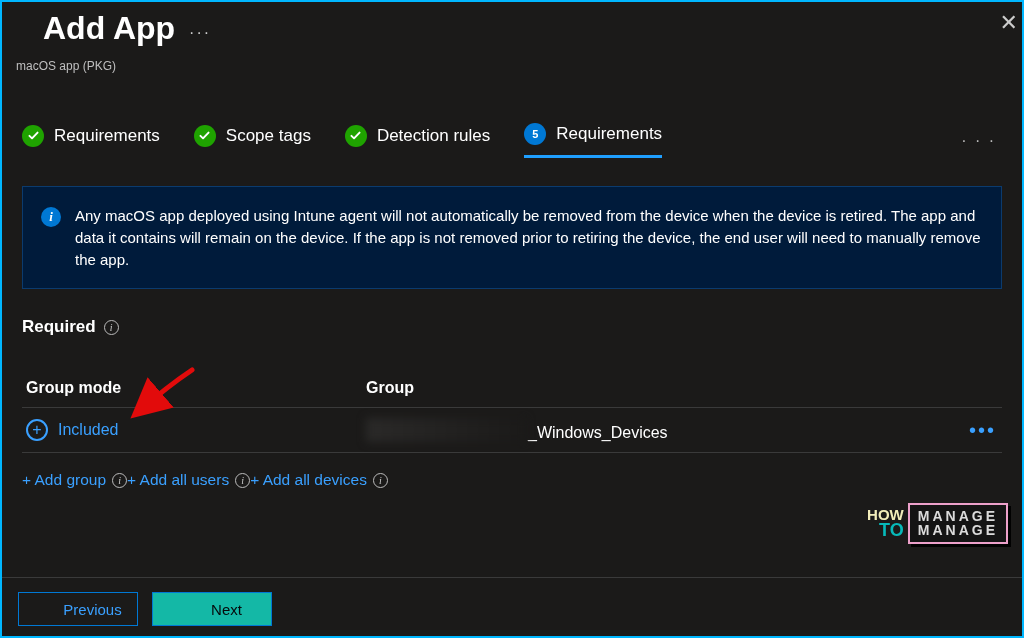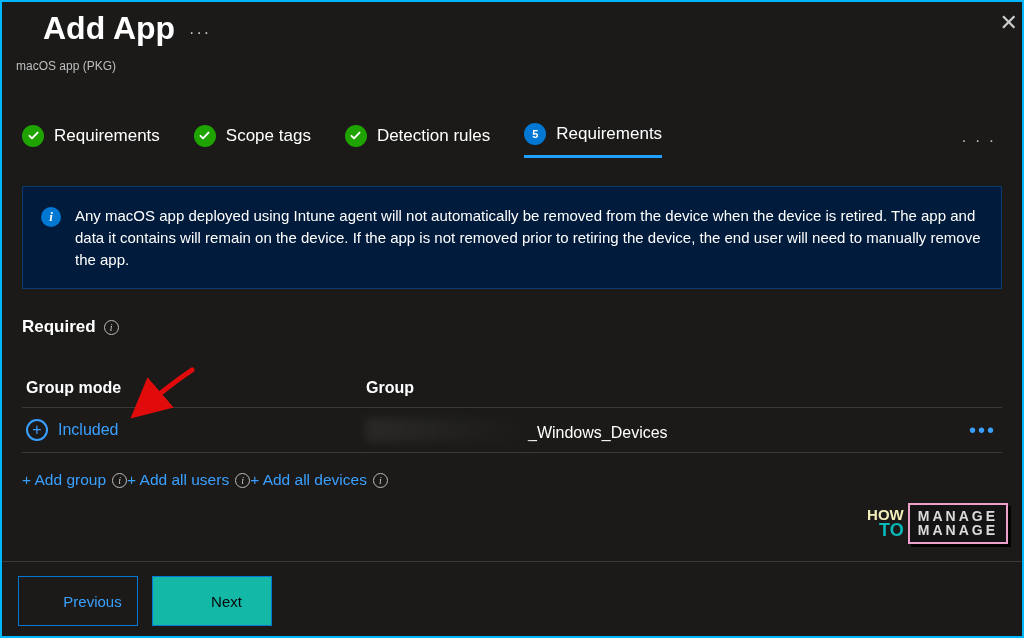--- a/index.html
+++ b/index.html
@@ -246,21 +246,21 @@
     left: 0;
     right: 0;
     bottom: 0;
     border-top: 1px solid #3a3a3a;
     padding: 14px 16px 10px;
     display: flex;
     gap: 14px;
   }
   .btn {
     min-width: 120px;
-    height: 50px;
+    height: 34px;
     font-size: 15px;
     display: flex;
     align-items: center;
     justify-content: center;
     cursor: pointer;
     font-family: inherit;
     padding-left: 29px;
   }
   .btn-prev {
     background: transparent;

